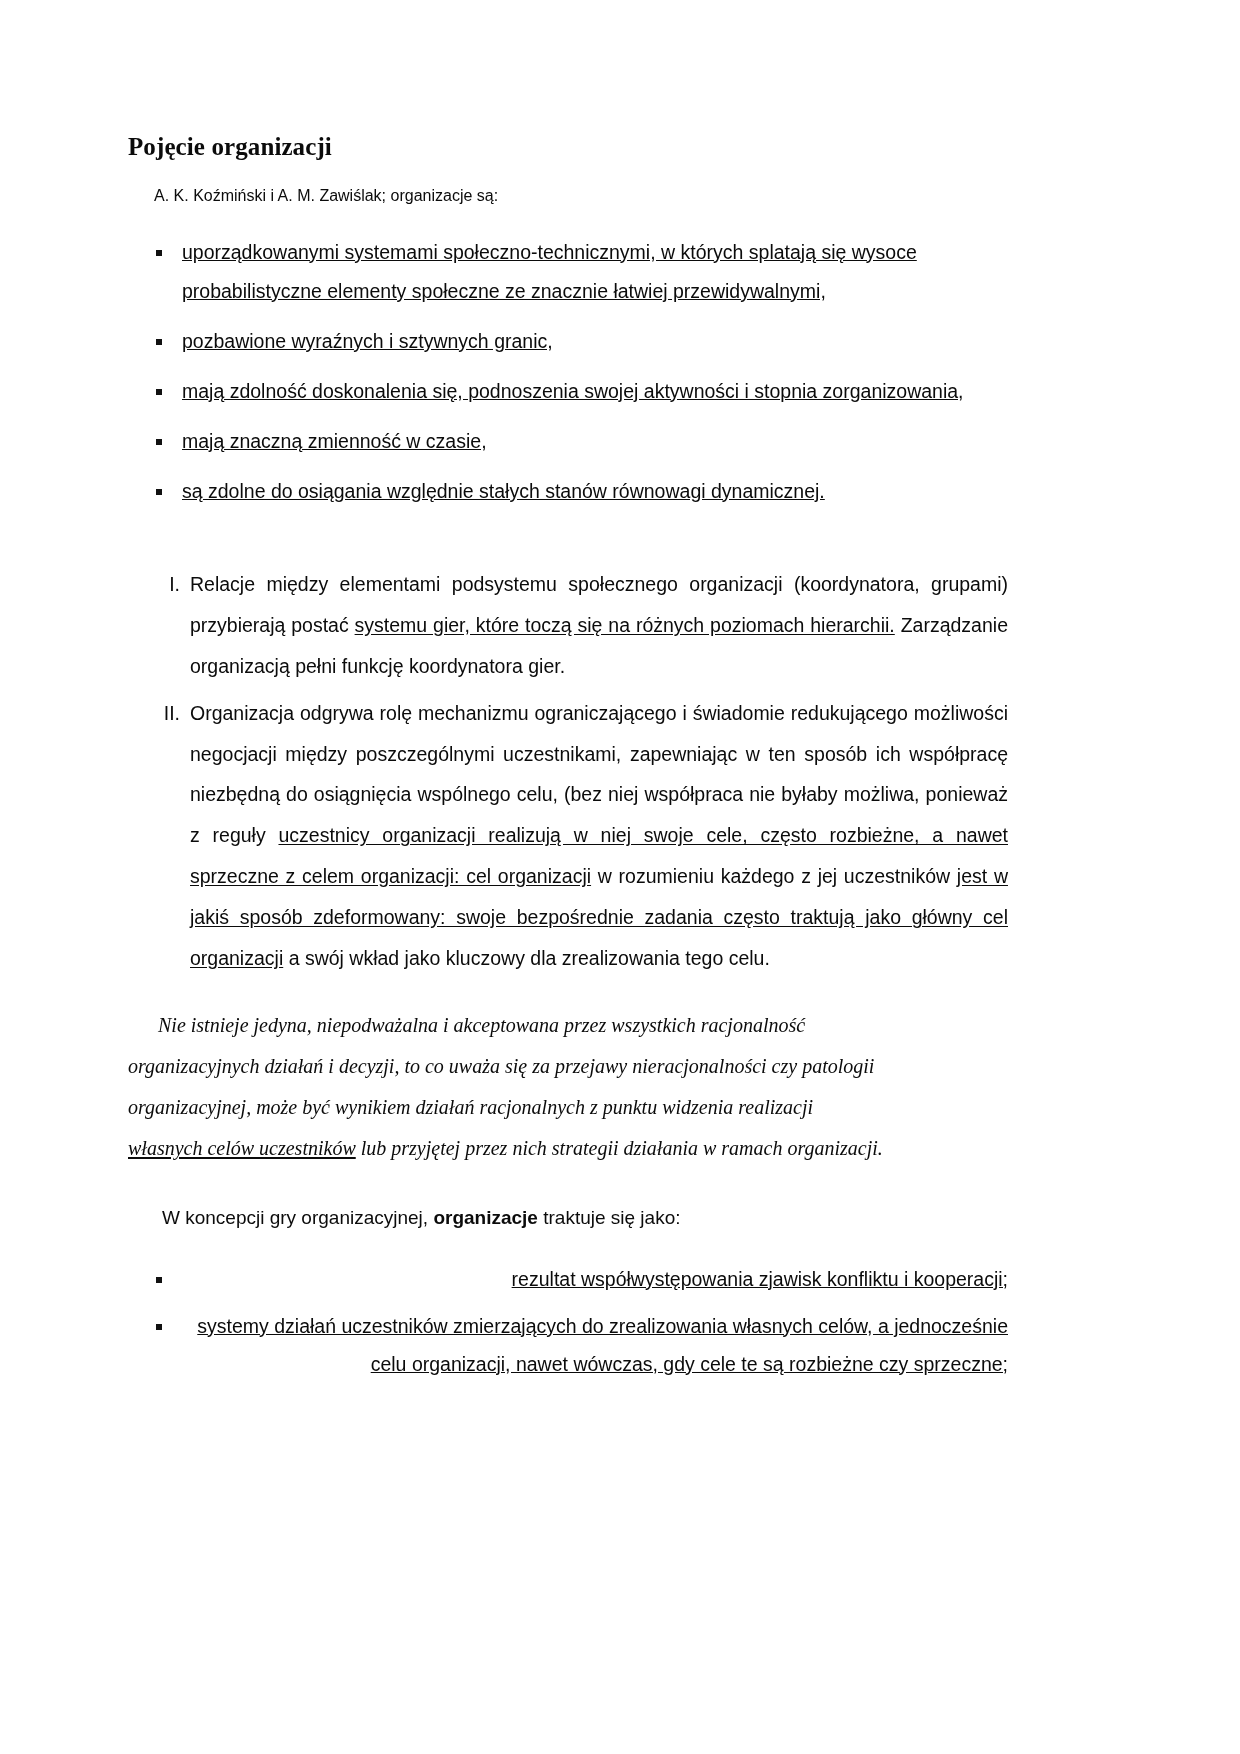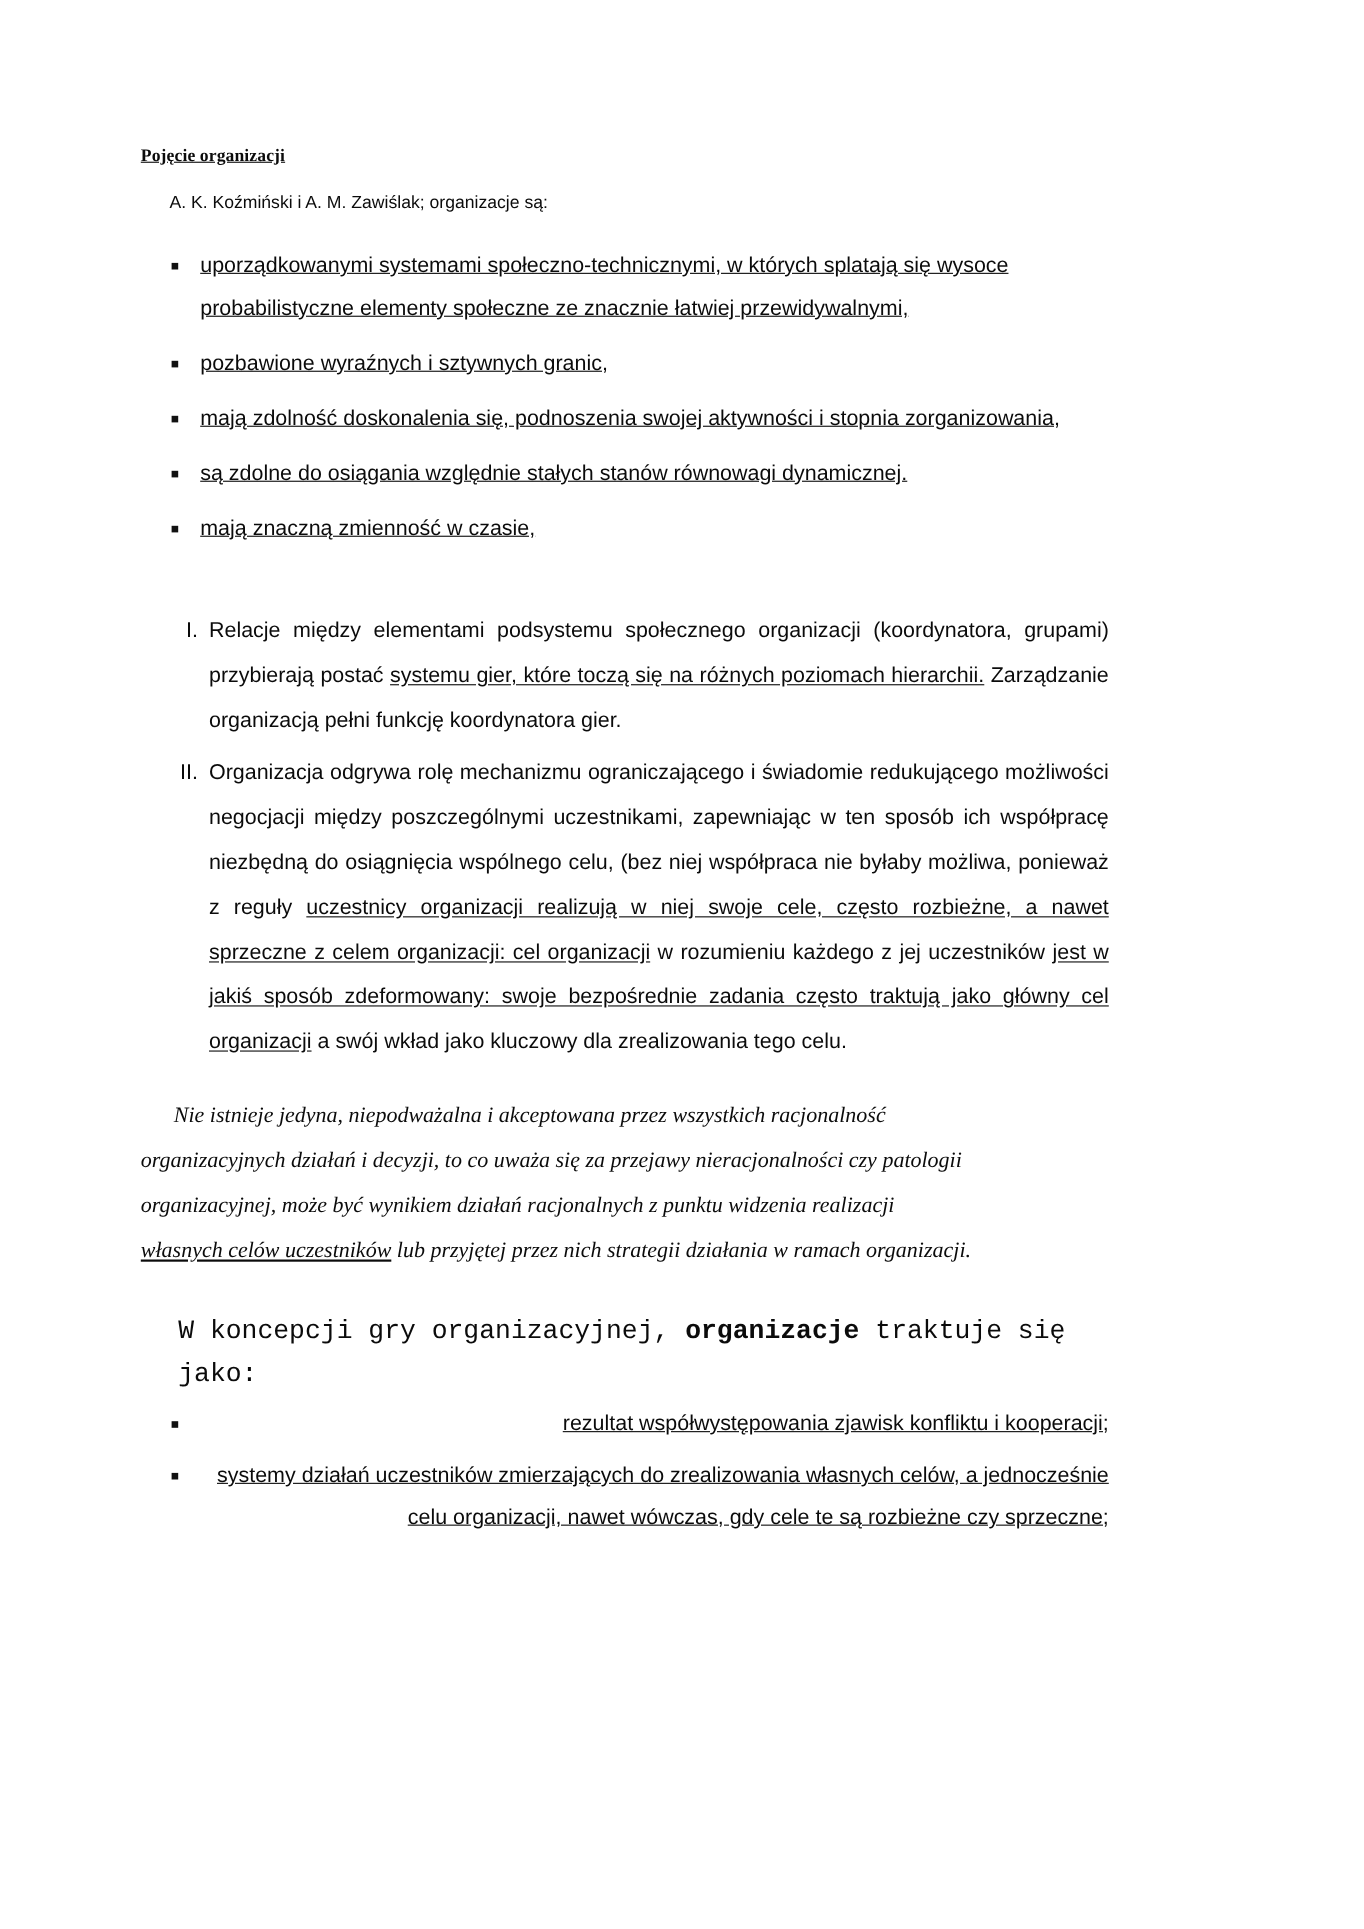--- a/index.html
+++ b/index.html
@@ -21,25 +21,24 @@
     position: absolute;
     left: 128px;
     top: 132px;
     width: 880px;
   }
 
   
   .doc-title {
     font-family: "Liberation Serif", serif;
     font-weight: bold;
-    font-size: 16px;
+    font-size: 25px;
     letter-spacing: .1px;
     margin: 0 0 22px 0;
     line-height: 1.2;
-    text-decoration: underline;
   }
 
   
   .intro-line {
     font-size: 16px;
     line-height: 1.55;
     margin: 0 0 24px 26px;
   }
 
   
@@ -96,24 +95,24 @@
     font-style: italic;
     font-size: 20px;
     line-height: 2.05;
     margin: 26px 0 0 0;
   }
   .italic-block .first-line { display: block; text-indent: 30px; }
   .italic-block .ln { display: block; }
 
   
   .closing-intro {
-    font-family: Liberation Mono, monospace;
-    font-size: 24px;
+    font-family: Liberation Sans, sans-serif;
+    font-size: 19px;
     line-height: 1.6;
-    margin: 34px 0 6px 34px;
+    margin: 34px 0 26px 34px;
   }
   .closing-intro b { font-weight: bold; }
 
   ul.sq-list.tight > li {
     margin-bottom: 9px;
     line-height: 1.95;
     text-align: right;
   }
 
   u { text-decoration: underline; text-underline-offset: 2px; }
@@ -137,25 +136,25 @@
       <li>
         <span class="sq-bullet"></span>
         <span class="li-text">pozbawione wyraźnych i sztywnych granic,</span>
       </li>
       <li class="justified">
         <span class="sq-bullet"></span>
         <span class="li-text">mają zdolność doskonalenia się, podnoszenia swojej aktywności i stopnia zorganizowania,</span>
       </li>
       <li>
         <span class="sq-bullet"></span>
-        <span class="li-text">są zdolne do osiągania względnie stałych stanów równowagi dynamicznej.</span>
+        <span class="li-text">mają znaczną zmienność w czasie,</span>
       </li>
       <li>
         <span class="sq-bullet"></span>
-        <span class="li-text">mają znaczną zmienność w czasie,</span>
+        <span class="li-text">są zdolne do osiągania względnie stałych stanów równowagi dynamicznej.</span>
       </li>
     </ul>
 
     <div class="spacer-lg"></div>
 
     <ol class="roman">
       <li>
         <span class="rn">I.</span><span>Relacje między elementami podsystemu społecznego organizacji (koordynatora, grupami) przybierają postać </span><u>systemu gier, które toczą się na różnych poziomach hierarchii.</u><span> Zarządzanie organizacją pełni funkcję koordynatora gier.</span>
       </li>
       <li>

